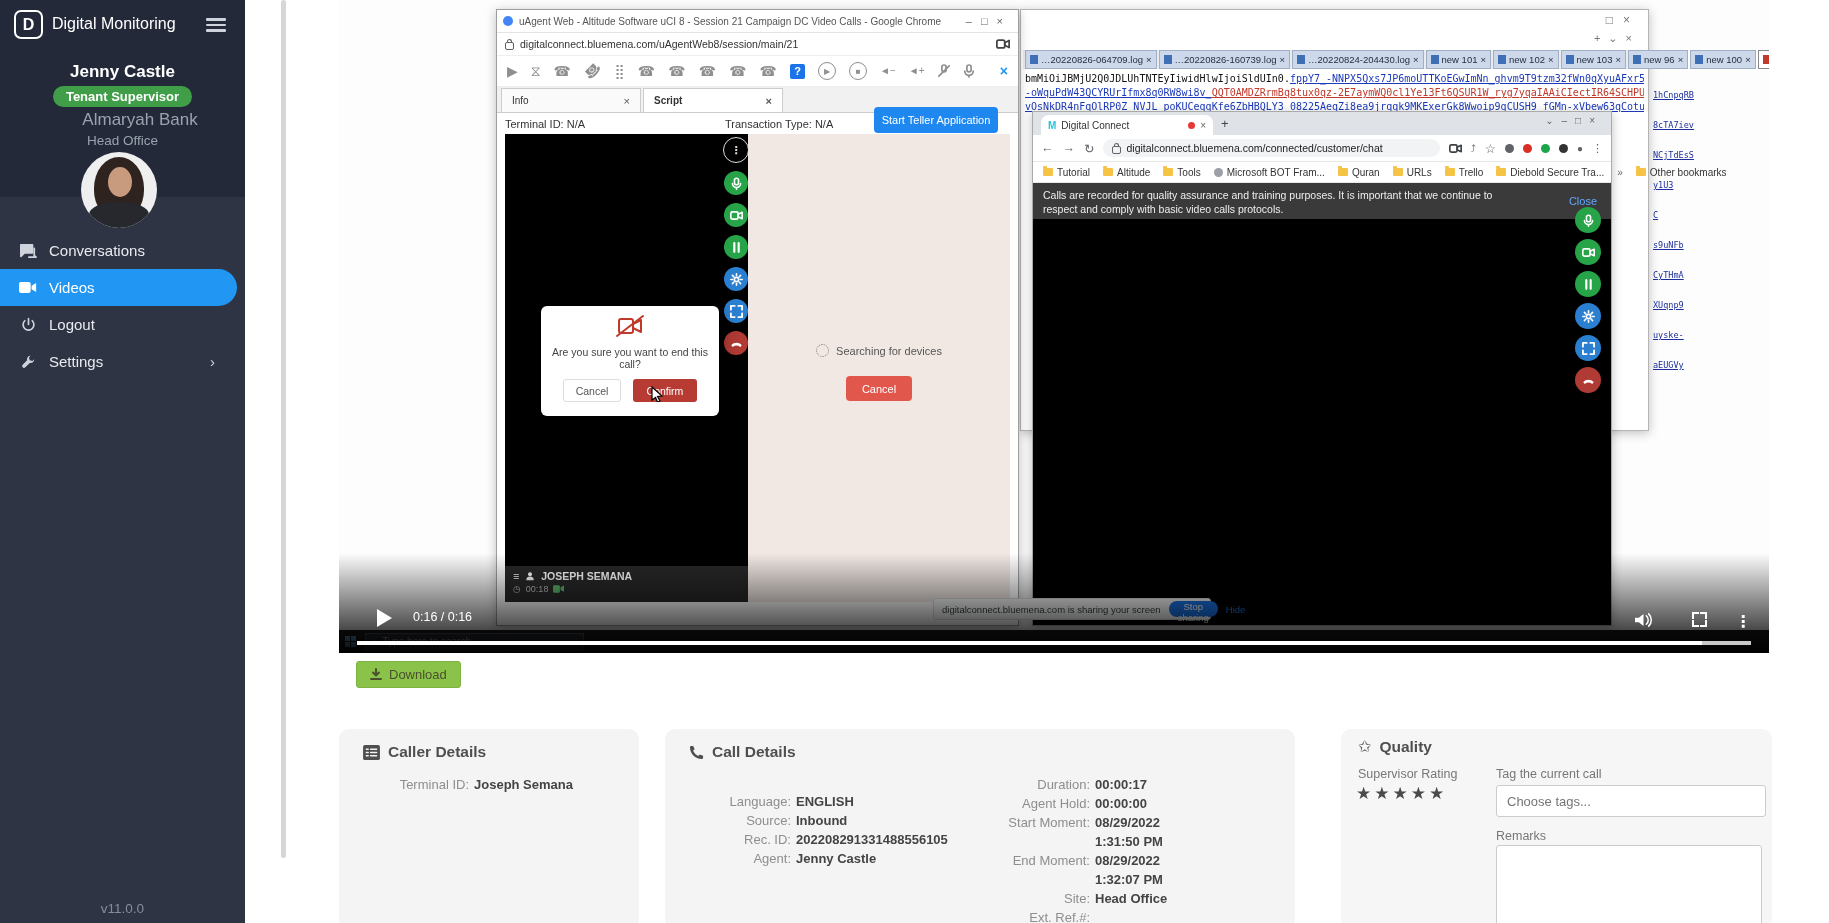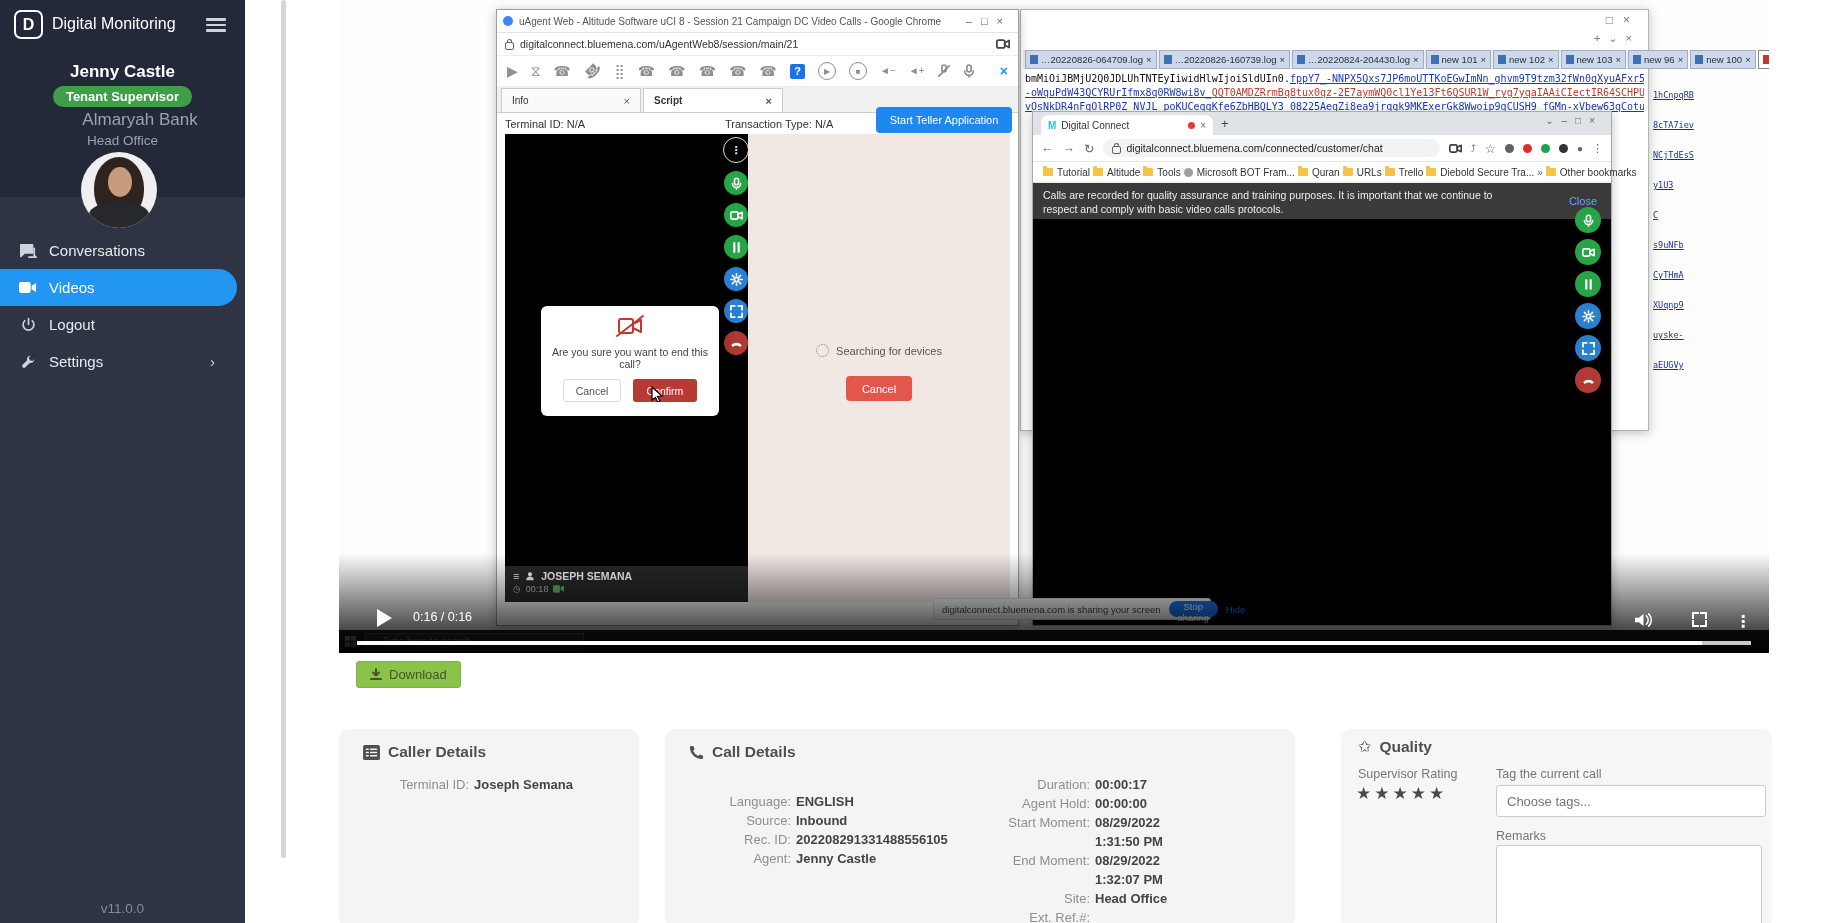--- a/index.html
+++ b/index.html
@@ -79,21 +79,21 @@
   .circ{width:16px;height:16px;border:1.4px solid #8f8f8f;border-radius:50%;font-size:8px;
           display:flex;align-items:center;justify-content:center;}
   .aw-close{margin-left:auto;color:#2196f3;font-size:14px;font-weight:bold;}
   .aw-tabs{height:25px;background:#f1f1f1;border-bottom:1px solid #ccc;display:flex;align-items:flex-end;padding-left:4px;gap:2px;}
   .atab{width:118px;height:23px;background:#fafafa;border:1px solid #ccc;border-bottom:none;display:flex;
         align-items:center;justify-content:space-between;padding:0 10px;font-size:10px;color:#333;}
   .atab.active{background:#fff;font-weight:bold;}
   .atab .x{color:#555;font-size:11px;}
   .aw-fields{position:relative;height:46px;padding:5px 8px;font-size:11px;color:#333;}
   .aw-fields .fl{position:absolute;white-space:nowrap;}
-  .startbtn{position:absolute;right:6px;top:97px;width:136px;height:26px;background:#1e88f0;color:#fff;
+  .startbtn{position:absolute;right:20px;top:97px;width:124px;height:26px;background:#1e88f0;color:#fff;
         font-size:11px;border:none;border-radius:4px;display:flex;align-items:center;justify-content:center;cursor:pointer;}
   .phone-black{position:absolute;left:8px;top:124px;width:243px;height:468px;background:#000;}
   .beige{position:absolute;left:251px;top:124px;width:262px;height:468px;background:#f1e8e4;}
   .search-stat{position:absolute;left:0;top:210px;width:100%;display:flex;align-items:center;justify-content:center;
         gap:7px;color:#555;font-size:11px;}
   .spin{width:11px;height:11px;border:1.6px dotted #777;border-radius:50%;}
   .cancel-red{position:absolute;left:50%;top:242px;transform:translateX(-50%);width:66px;height:25px;
         background:#e2574c;color:#fff;font-size:11px;border:none;border-radius:4px;cursor:pointer;}
   .vbtns{position:absolute;display:flex;flex-direction:column;gap:8px;align-items:center;}
   .cbtn{width:24px;height:24px;border-radius:50%;display:flex;align-items:center;justify-content:center;flex:none;cursor:pointer;}
@@ -124,21 +124,21 @@
   .ctab .tl{font-size:10px;color:#333;flex:1;white-space:nowrap;overflow:hidden;}
   .recdot{width:7px;height:7px;border-radius:50%;background:#e53935;flex:none;}
   .ctab .x{color:#666;font-size:10px;}
   .newtab{position:absolute;left:188px;top:4px;color:#444;font-size:13px;}
   .cw-ctl{position:absolute;right:8px;top:3px;color:#666;font-size:10px;letter-spacing:8px;}
   .cw-nav{height:26px;display:flex;align-items:center;gap:9px;padding:0 8px;border-bottom:1px solid #e5e5e5;color:#5f6368;}
   .cw-nav .g{font-size:12.5px;}
   .omni{flex:1;height:18px;background:#f1f3f4;border-radius:9px;display:flex;align-items:center;gap:5px;padding:0 9px;}
   .omni .u{font-size:10.5px;color:#202124;}
   .extdot{width:9px;height:9px;border-radius:50%;}
-  .cw-bm{height:20px;display:flex;align-items:center;gap:3px;padding:0 10px;border-bottom:1px solid #e8e8e8;}
+  .cw-bm{height:20px;display:flex;align-items:center;gap:13px;padding:0 10px;border-bottom:1px solid #e8e8e8;}
   .bm{display:flex;align-items:center;gap:4px;font-size:10px;color:#333;white-space:nowrap;}
   .folder{width:10px;height:8px;background:#f6c445;border-radius:1px;position:relative;flex:none;}
   .folder:before{content:"";position:absolute;left:0;top:-2px;width:4px;height:2px;background:#f6c445;border-radius:1px 1px 0 0;}
   .cw-notice{height:38px;background:#3a3a3a;position:relative;}
   .cw-notice .txt{position:absolute;left:10px;top:5px;width:470px;color:#eee;font-size:10.5px;line-height:14px;}
   .cw-notice .cls{position:absolute;right:14px;top:12px;color:#62a8ff;font-size:11px;cursor:pointer;}
   .cw-video{position:absolute;left:0;top:107px;right:0;bottom:0;background:#000;}
 
   
   .sharebar{position:absolute;left:594px;top:598px;width:278px;height:22px;background:#f8f9fa;border:1px solid #dadce0;

